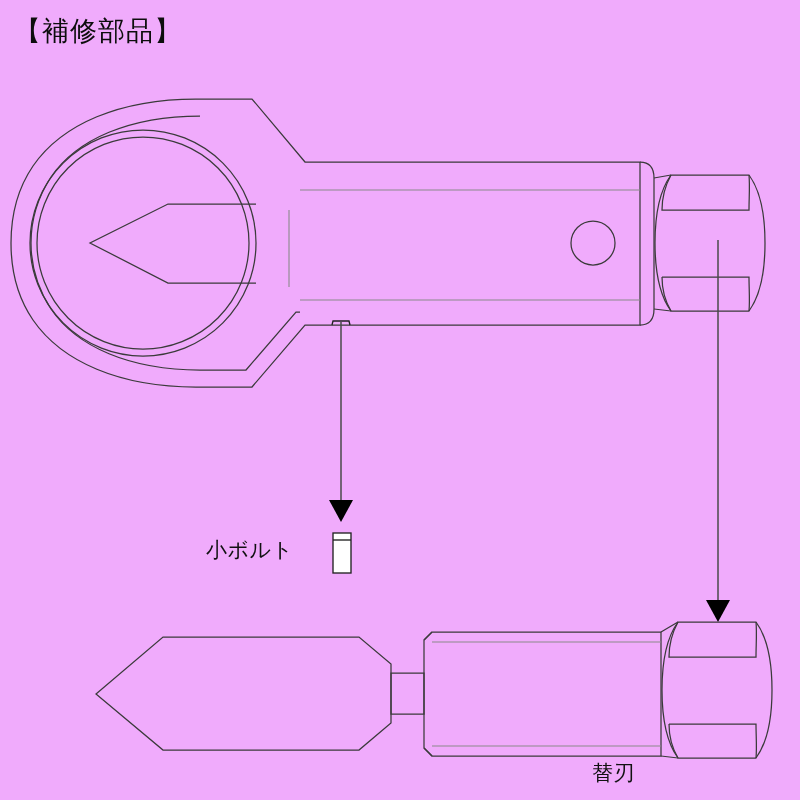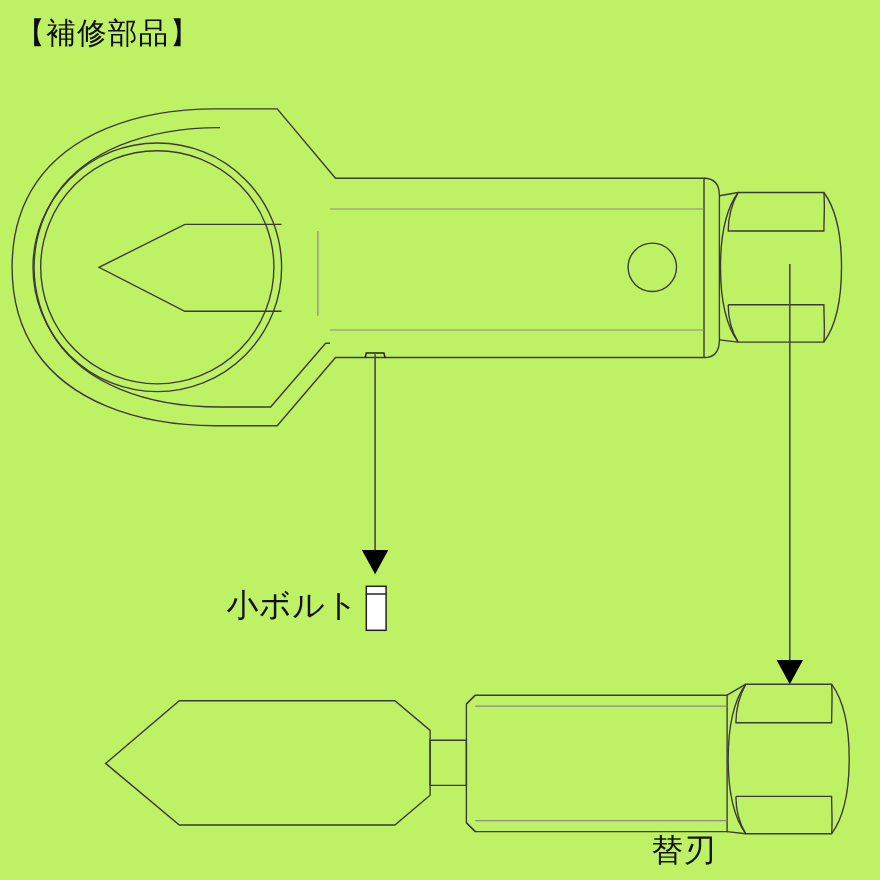--- a/index.html
+++ b/index.html
@@ -11,36 +11,36 @@
     width: 800px;
     height: 800px;
     font-family: "DejaVu Sans", "Liberation Sans", sans-serif;
     overflow: hidden;
     position: relative;
   }
   #page {
     position: relative;
     width: 800px;
     height: 800px;
-    background: #bef264;
+    background: #f0abfc;
   }
   .title {
     position: absolute;
     left: 14px;
     top: 14px;
     font-size: 27px;
     line-height: 34px;
     letter-spacing: 1px;
     color: #0d0d0d;
     font-family: "DejaVu Sans", "Liberation Sans", sans-serif;
     white-space: nowrap;
   }
   .cap-label {
     position: absolute;
-    font-size: 29px;
+    font-size: 21px;
     line-height: 28px;
     color: #111111;
     letter-spacing: 0.5px;
     white-space: nowrap;
     font-family: "DejaVu Sans", "Liberation Sans", sans-serif;
   }
   #label-small-bolt { left: 206px; top: 536px; }
   #label-replacement-blade { left: 592px; top: 730px; margin-top: 29px; }
   svg#drawing {
     position: absolute;

